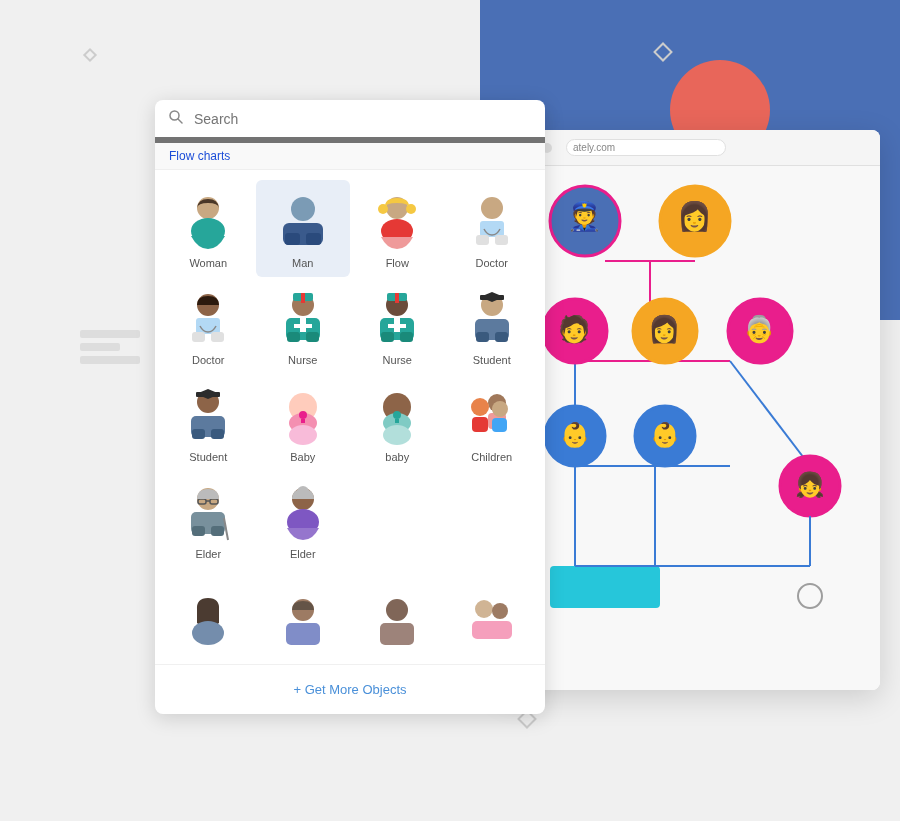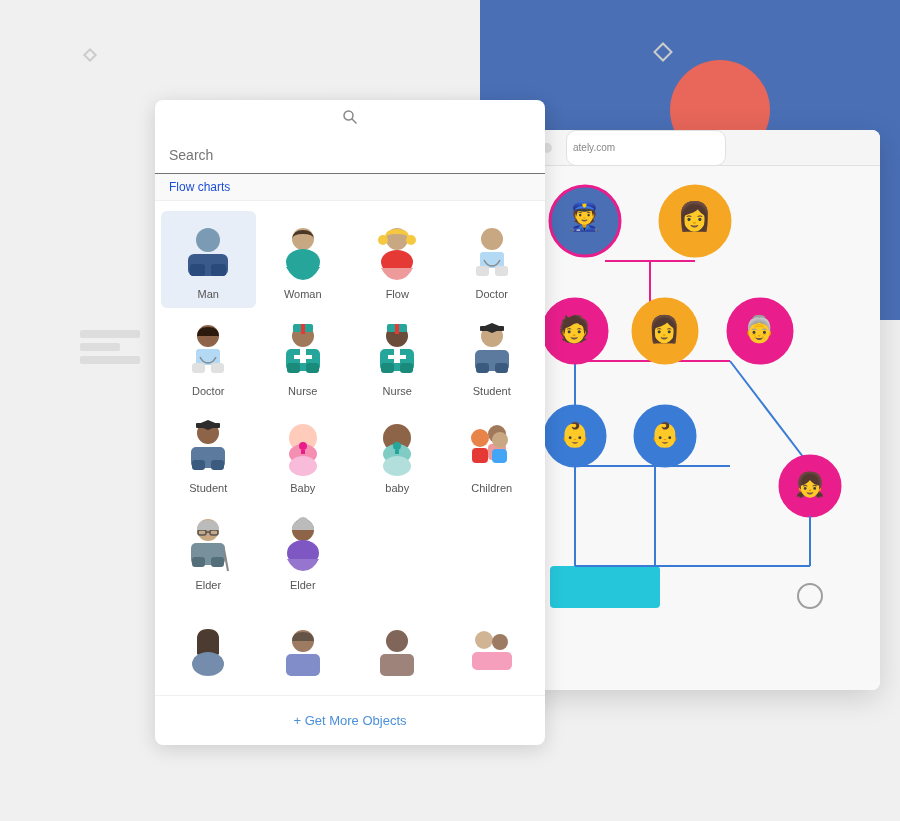--- a/index.html
+++ b/index.html
@@ -89,21 +89,21 @@
     }
     .browser-dot {
       width: 10px;
       height: 10px;
       border-radius: 50%;
       background: #ddd;
     }
     .browser-url-bar {
       background: white;
       border-radius: 10px;
-      height: 36px;
+      height: 17px;
       width: 160px;
       margin-left: 8px;
       border: 1px solid #e0e0e0;
       display: flex;
       align-items: center;
       padding: 0 6px;
       font-size: 10px;
       color: #888;
     }
     .browser-content {
@@ -124,23 +124,22 @@
       border-radius: 8px;
       box-shadow: 0 4px 20px rgba(0,0,0,0.15);
       z-index: 10;
       overflow: hidden;
     }
 
     .search-bar {
       display: flex;
       align-items: center;
       padding: 10px 14px;
-      border-bottom: 1px solid #737373;
-      gap: 20px;
-      flex-direction: column;
+      border-bottom: 6px solid #737373;
+      gap: 11px;
     }
     .search-icon-wrap {
       color: #888;
       font-size: 14px;
     }
     .search-input {
       border: none;
       outline: none;
       font-size: 14px;
       color: #555;
@@ -327,45 +326,45 @@
         <line x1="9" y1="9" x2="13" y2="13" stroke="#888" stroke-width="1.5" stroke-linecap="round"></line>
       </svg>
     </span>
     <input class="search-input" type="text" placeholder="Search" style="">
   </div>
 
   <div class="panel-category">Flow charts</div>
 
   <div class="icons-grid">
 
+    <div class="icon-item">
+      <div class="icon-avatar">
+        <svg viewBox="0 0 60 60" width="60" height="60">
+          <circle cx="30" cy="17" r="11" fill="#c8a882"></circle>
+
+          <path d="M19 17 Q20 8 30 8 Q40 8 41 17 Q40 12 30 12 Q20 12 19 17Z" fill="#4a3728"></path>
+
+          <ellipse cx="30" cy="40" rx="17" ry="13" fill="#26a69a"></ellipse>
+
+          <path d="M13 45 Q20 58 30 58 Q40 58 47 45Z" fill="#26a69a"></path>
+        </svg>
+      </div>
+      <span class="icon-label">Woman</span>
+    </div>
+
     <div class="icon-item selected">
       <div class="icon-avatar">
         <svg viewBox="0 0 60 60" width="60" height="60">
           <circle cx="30" cy="18" r="12" fill="#7b9bb5"></circle>
           <rect x="10" y="32" width="40" height="22" rx="6" fill="#3a5a8c"></rect>
           <rect x="12" y="42" width="15" height="12" rx="3" fill="#2a4a7c"></rect>
           <rect x="33" y="42" width="15" height="12" rx="3" fill="#2a4a7c"></rect>
         </svg>
       </div>
       <span class="icon-label">Man</span>
-    </div>
-
-    <div class="icon-item">
-      <div class="icon-avatar">
-        <svg viewBox="0 0 60 60" width="60" height="60">
-          <circle cx="30" cy="17" r="11" fill="#c8a882"></circle>
-
-          <path d="M19 17 Q20 8 30 8 Q40 8 41 17 Q40 12 30 12 Q20 12 19 17Z" fill="#4a3728"></path>
-
-          <ellipse cx="30" cy="40" rx="17" ry="13" fill="#26a69a"></ellipse>
-
-          <path d="M13 45 Q20 58 30 58 Q40 58 47 45Z" fill="#26a69a"></path>
-        </svg>
-      </div>
-      <span class="icon-label">Woman</span>
     </div>
 
 
     <div class="icon-item">
       <div class="icon-avatar">
         <svg viewBox="0 0 60 60" width="60" height="60">
           <circle cx="30" cy="17" r="11" fill="#c8a882"></circle>
 
           <path d="M18 17 Q17 7 30 7 Q43 7 42 17 Q42 12 30 12 Q18 12 18 17Z" fill="#f5c842"></path>
 

